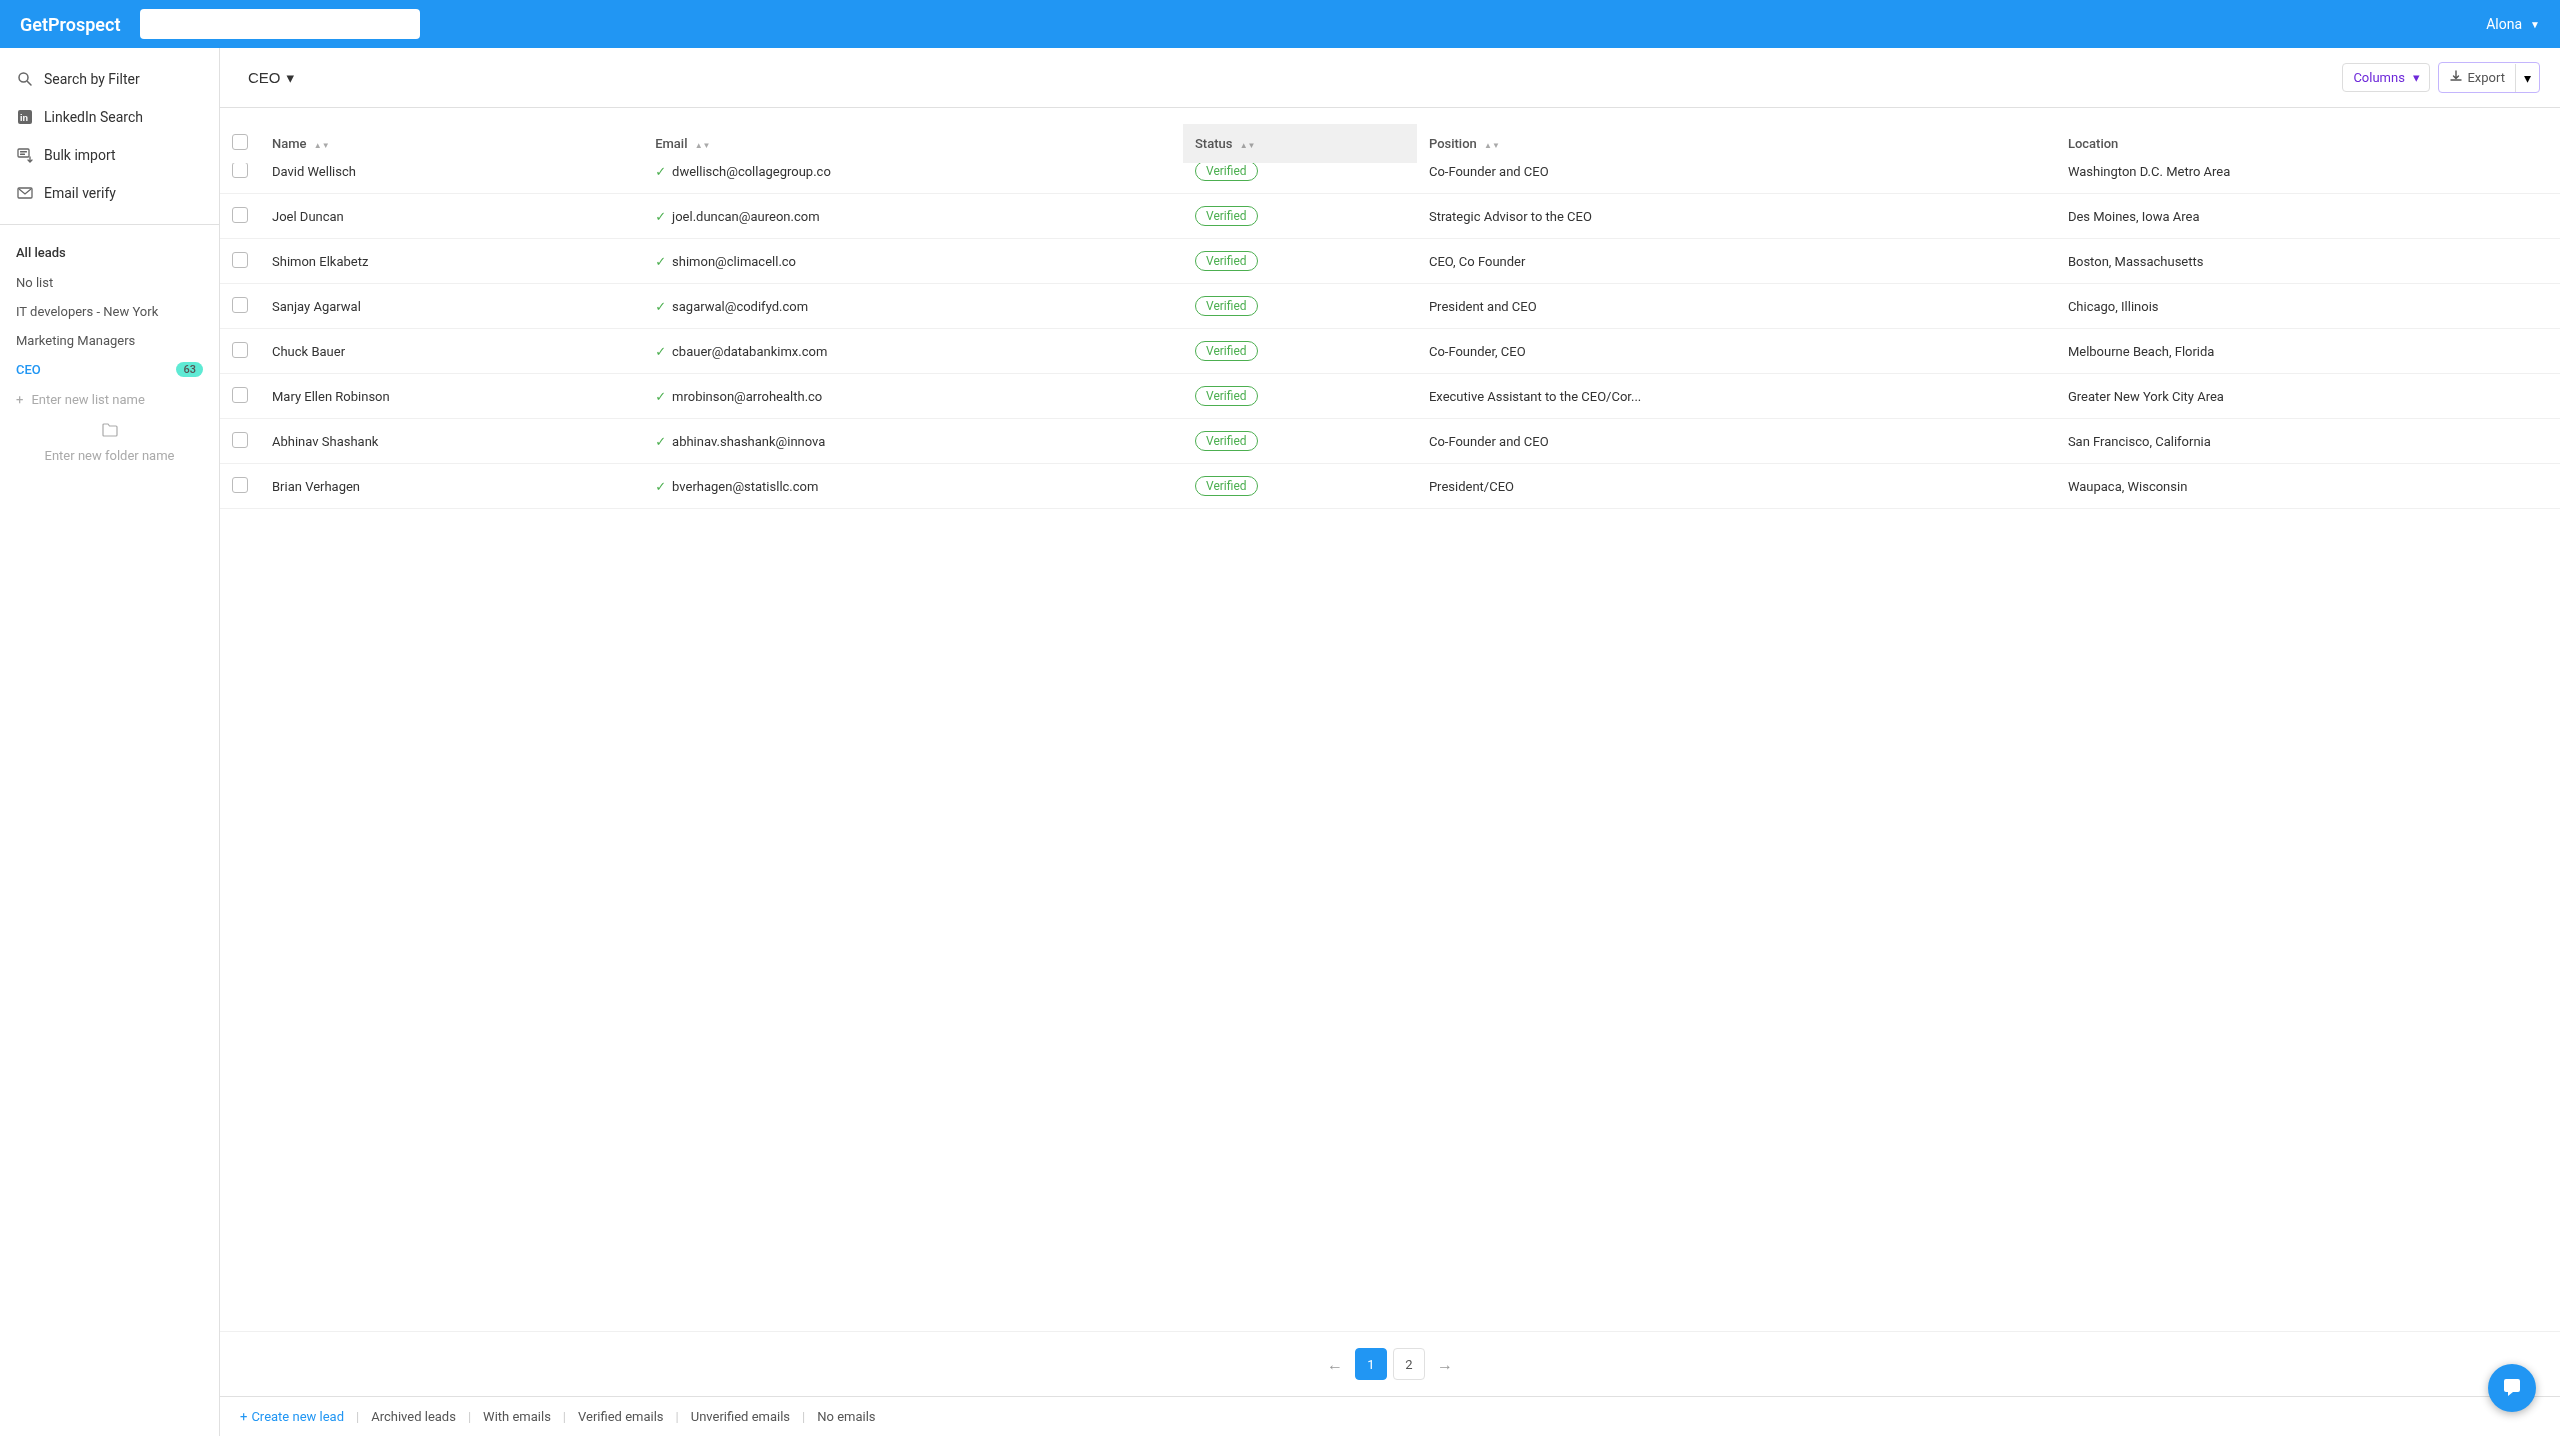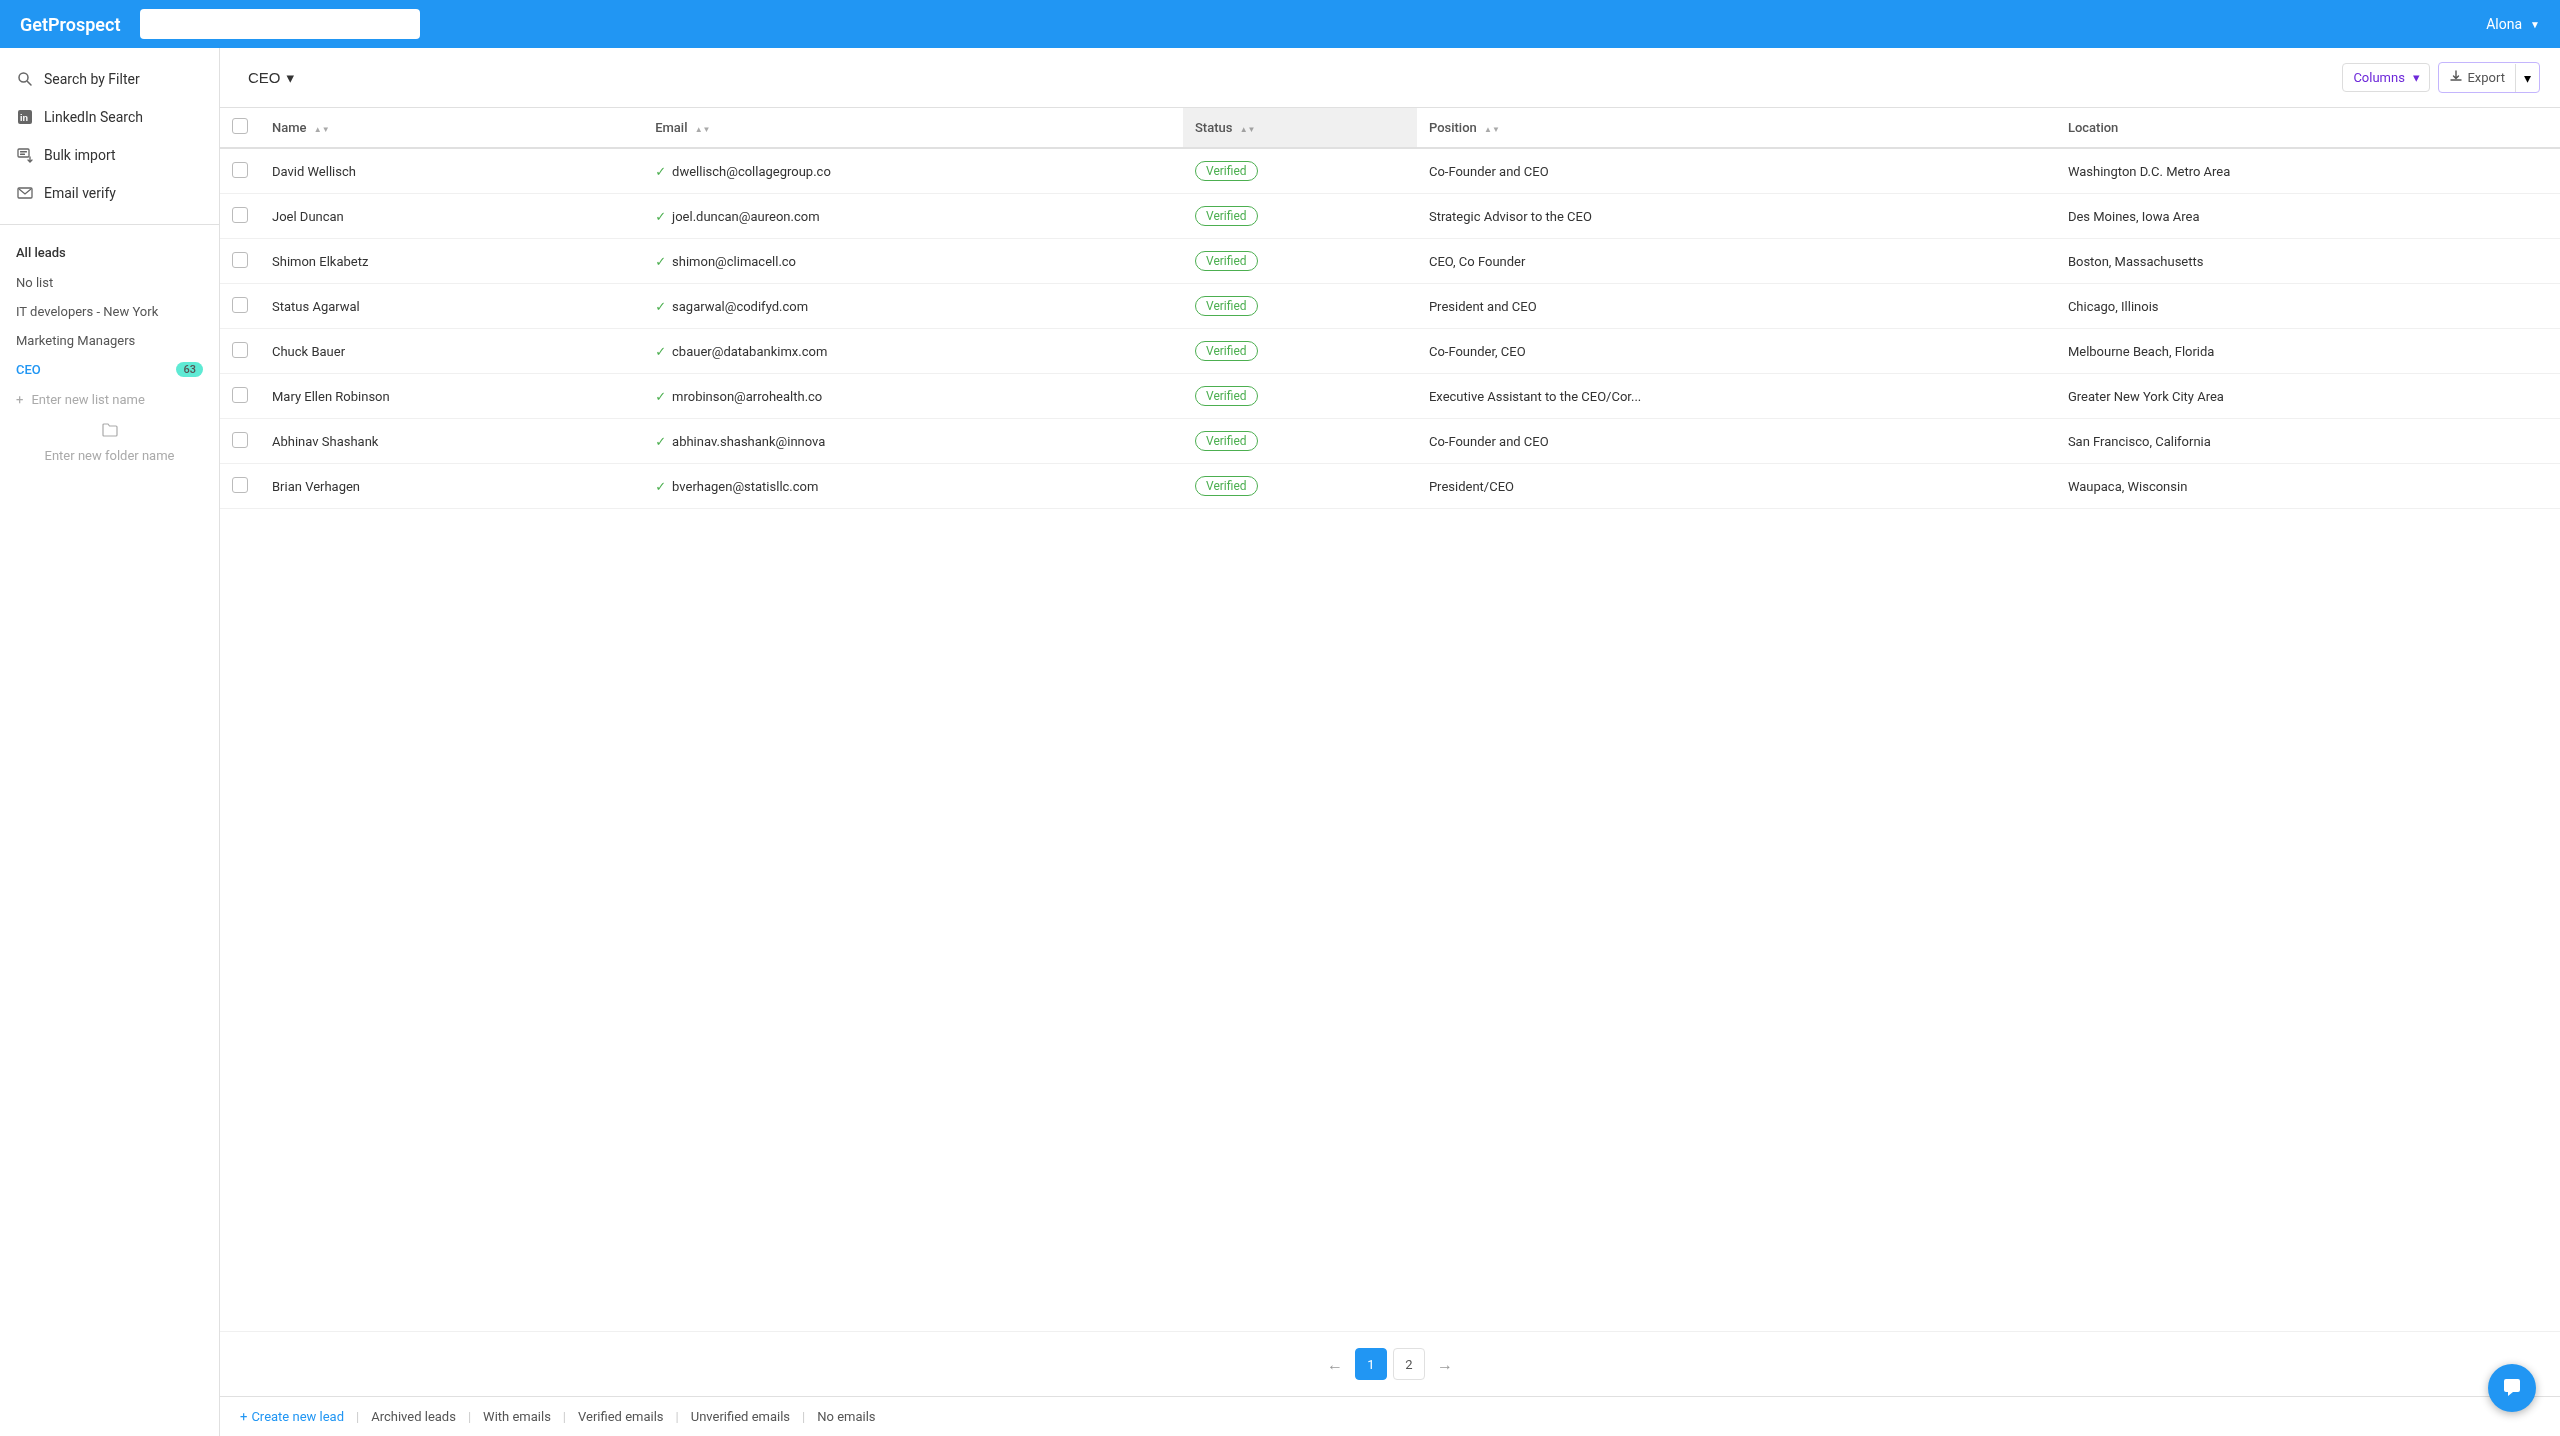--- a/index.html
+++ b/index.html
@@ -34,21 +34,21 @@
     .toolbar { display: flex; align-items: center; padding: 14px 20px; border-bottom: 1px solid #e0e0e0; gap: 10px; }
     .list-title-btn { display: flex; align-items: center; gap: 6px; font-size: 15px; font-weight: 500; color: #333; cursor: pointer; border: none; background: none; padding: 4px 8px; border-radius: 4px; }
     .toolbar-right { margin-left: auto; display: flex; align-items: center; gap: 8px; }
     .columns-btn { display: flex; align-items: center; gap: 8px; color: #6d28d9; font-size: 13px; cursor: pointer; padding: 6px 10px; border: 1px solid #ddd; border-radius: 4px; }
     .export-btn { display: flex; align-items: center; gap: 4px; color: #555; font-size: 13px; cursor: pointer; padding: 6px 10px; border: 1px solid #ddd; border-radius: 4px; }
     .export-arrow { padding: 6px 8px; border-left: 1px solid #ddd; cursor: pointer; }
 
     
     .table-container { flex: 1; overflow: auto; }
     table { width: 100%; border-collapse: collapse; min-width: 900px; }
-    thead th { background: white; position: sticky; top: 0; z-index: 1; padding: 10px 12px; text-align: left; font-size: 13px; font-weight: 500; color: #555; border-bottom: 2px solid #e0e0e0; white-space: nowrap; }
+    thead th { background: white; position: sticky; top: 16px; z-index: 1; padding: 10px 12px; text-align: left; font-size: 13px; font-weight: 500; color: #555; border-bottom: 2px solid #e0e0e0; white-space: nowrap; }
     th.status-col { background: #f0f0f0; }
     tbody tr { border-bottom: 1px solid #f0f0f0; }
     tbody td { padding: 12px 12px; font-size: 13px; color: #333; vertical-align: middle; }
     .checkbox-cell { width: 40px; }
     .sort-icon { display: inline-flex; flex-direction: column; margin-left: 4px; opacity: 0.5; font-size: 8px; }
     .email-cell { display: flex; align-items: center; gap: 6px; }
     .verified-check { color: #4CAF50; font-size: 13px; }
     .status-badge { background: white; border: 1px solid #4CAF50; color: #4CAF50; border-radius: 12px; padding: 2px 10px; font-size: 12px; display: inline-block; }
 
     
@@ -267,21 +267,21 @@
     <td>
       <span class="status-badge">Verified</span>
     </td>
     <td>CEO, Co Founder</td>
     <td>Boston, Massachusetts</td>
   </tr>
             <tr>
     <td class="checkbox-cell">
       <span class="custom-checkbox"></span>
     </td>
-    <td>Status Agarwal</td>
+    <td>Sanjay Agarwal</td>
     <td>
       <div class="email-cell">
         <span class="verified-check">✓</span>
         <span>sagarwal@codifyd.com</span>
       </div>
     </td>
     <td>
       <span class="status-badge">Verified</span>
     </td>
     <td>President and CEO</td>

